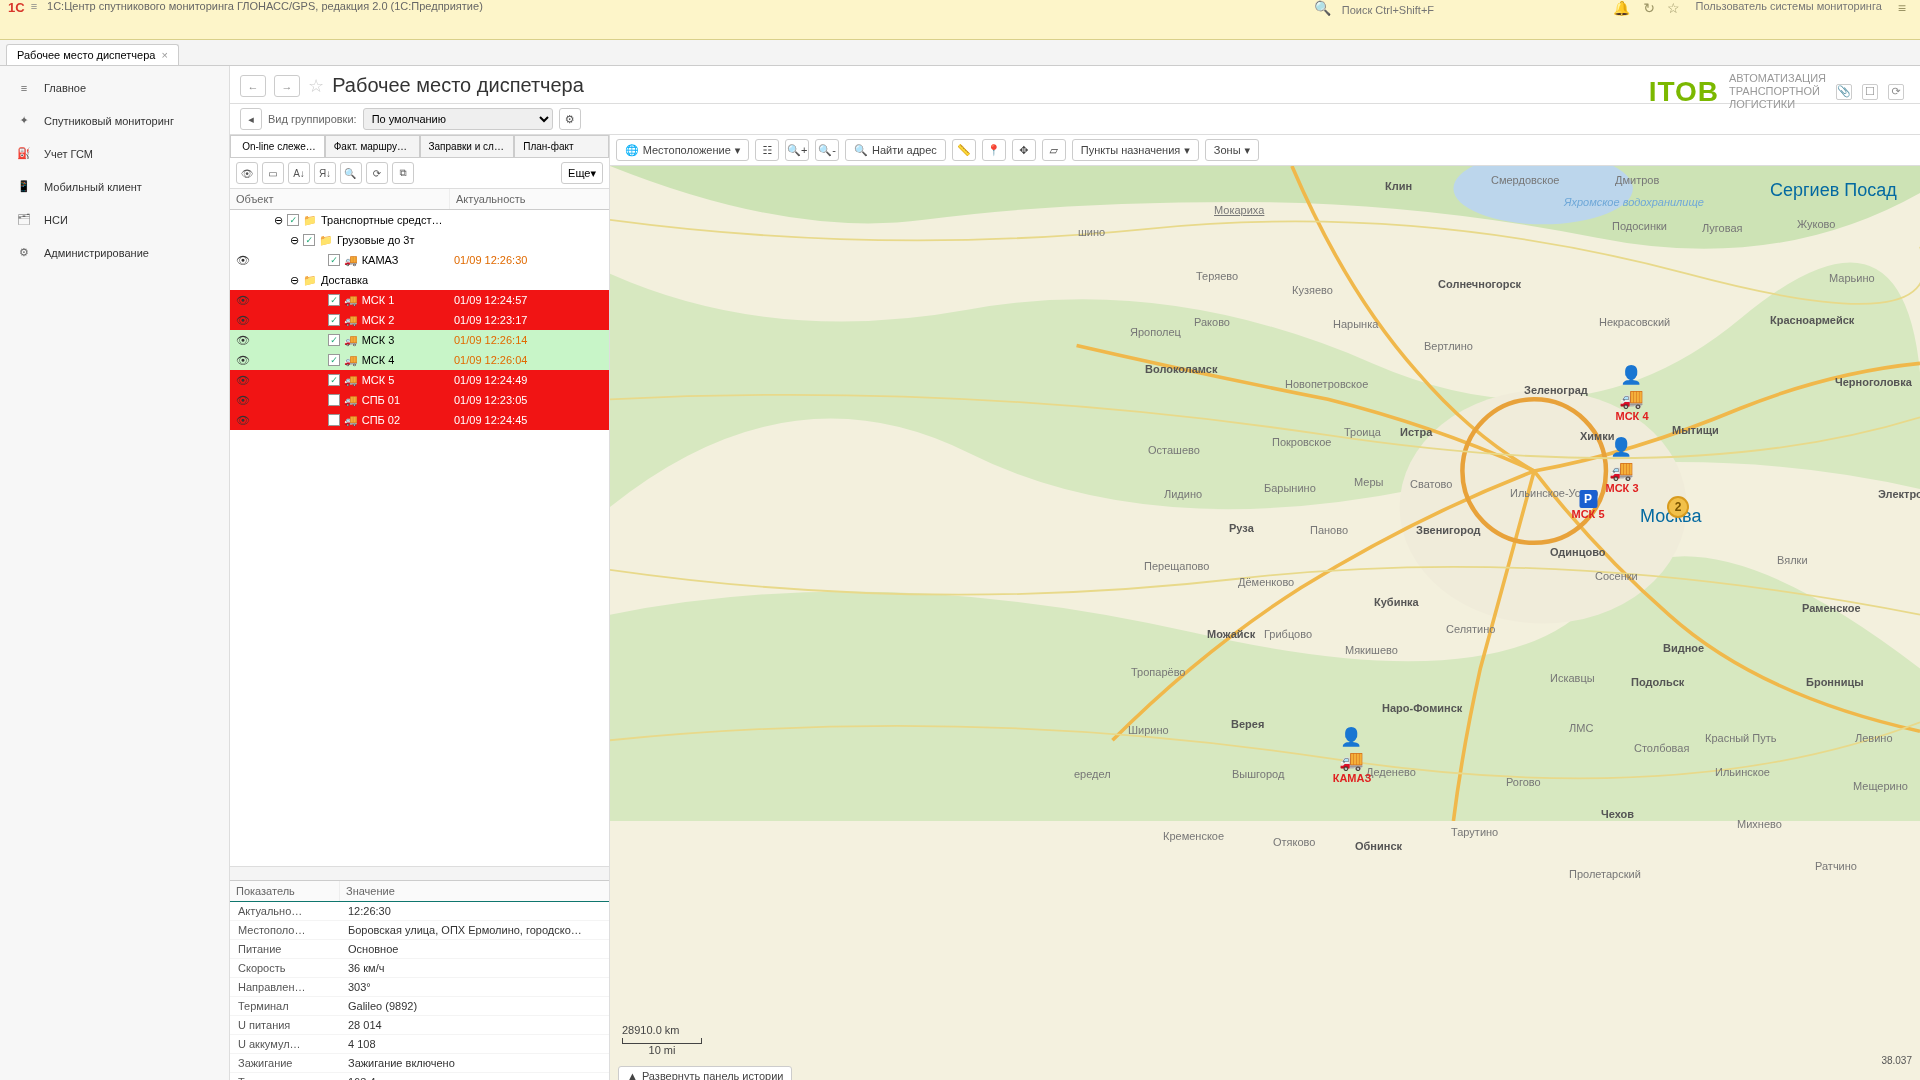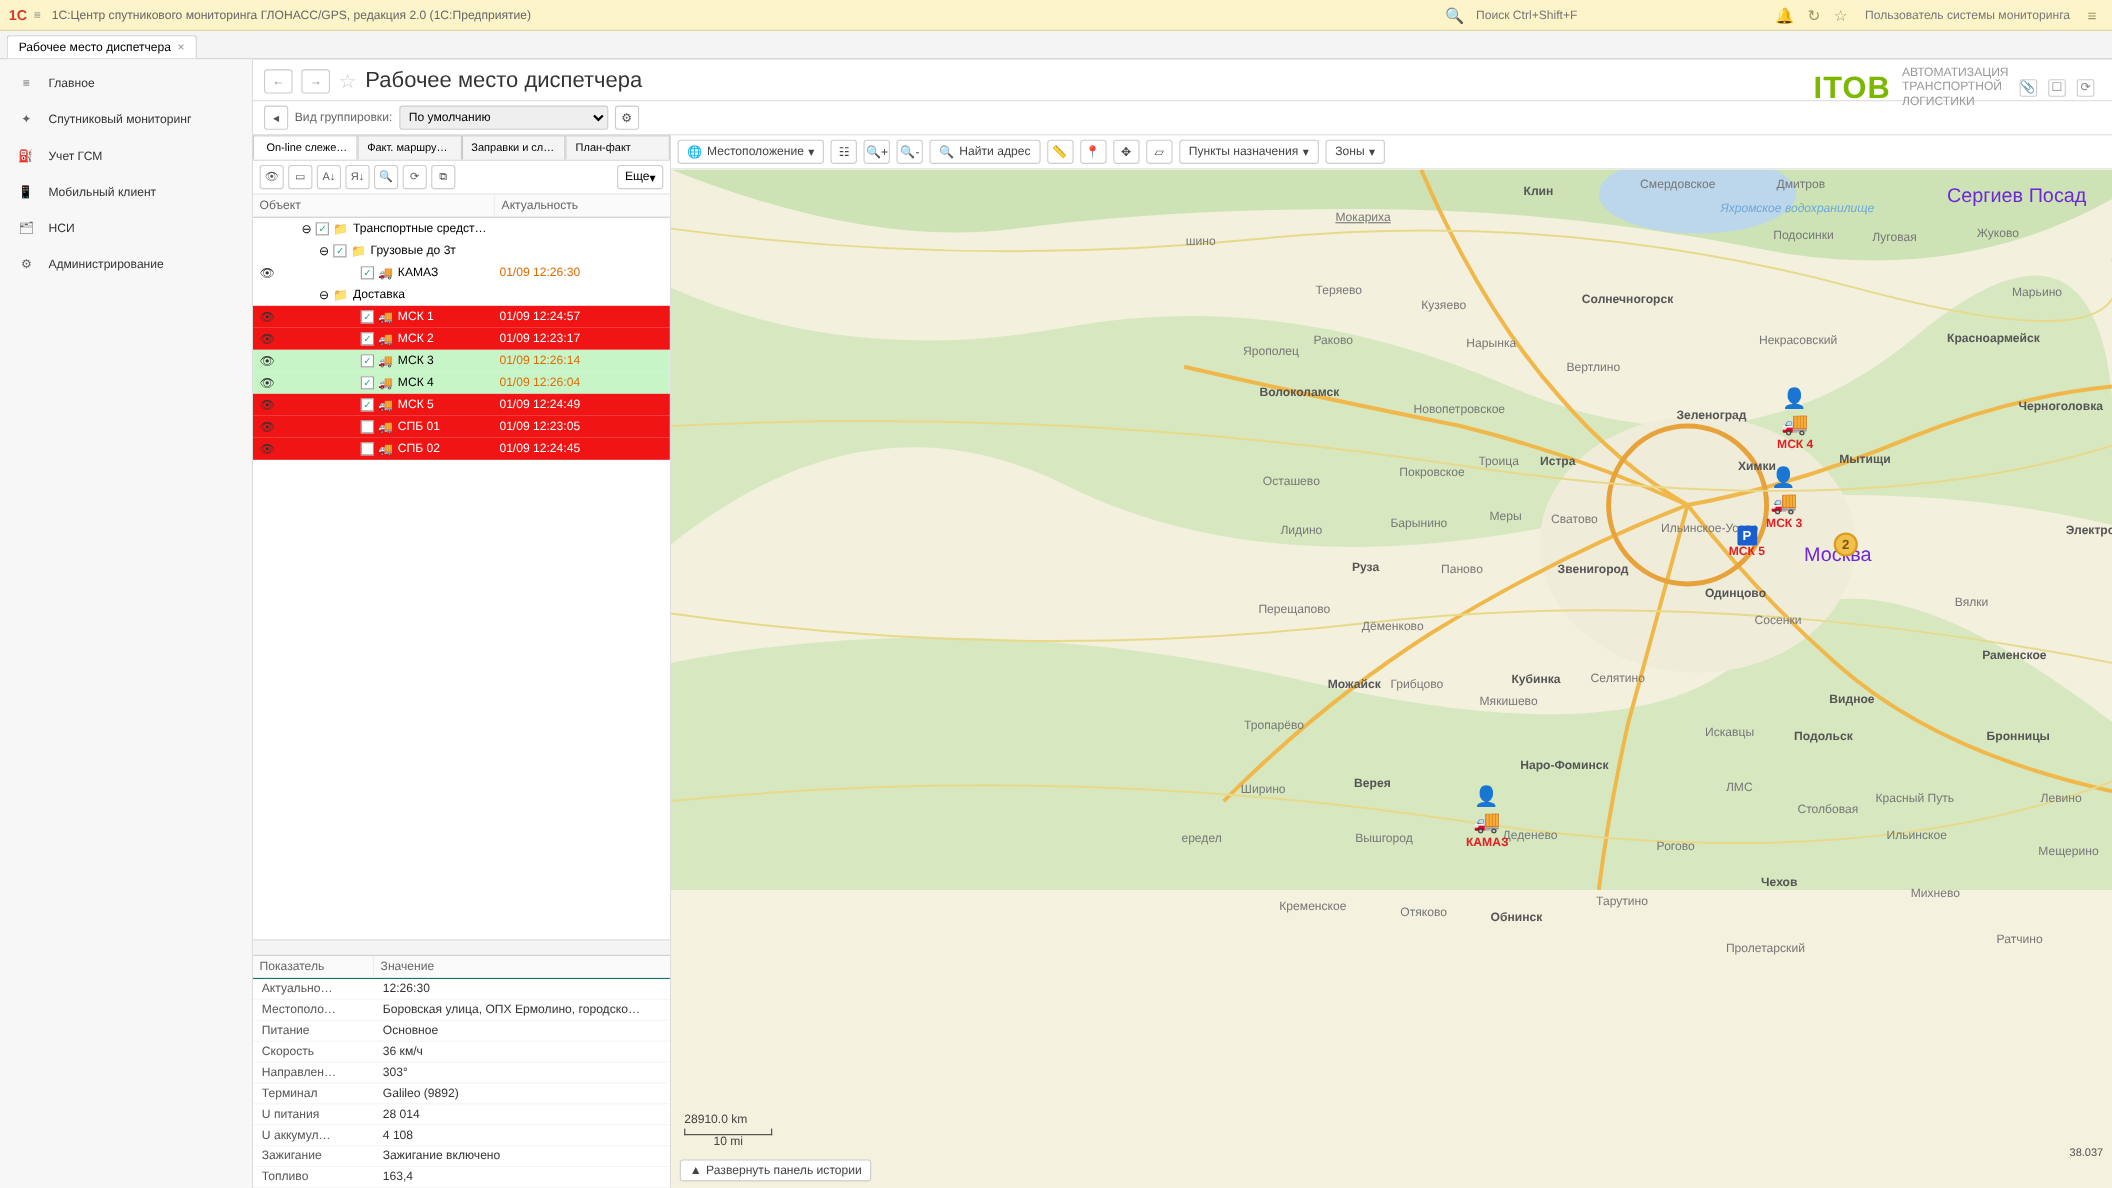--- a/index.html
+++ b/index.html
@@ -1,17 +1,17 @@
 <!DOCTYPE html>
 <html><head>
 <meta charset="utf-8">
 <style>
 *{box-sizing:border-box;margin:0;padding:0;font-family:Arial,sans-serif;font-size:11px;}
 body{width:1920px;height:1080px;overflow:hidden;background:#fff;}
-.topbar{height:28px;background:#fdf5c9;border-bottom:1px solid #d9d08a;display:flex;align-items:center;padding:0 8px;color:#666;}
+.topbar{height:40px;background:#fdf5c9;border-bottom:1px solid #d9d08a;display:flex;align-items:flex-start;padding:0 8px;color:#666;}
 .topbar .logo{color:#d8372b;font-weight:bold;font-size:13px;margin-right:6px;}
 .topbar .burger{margin-right:10px;color:#888;cursor:pointer;}
 .topbar .title{flex:0 0 auto;}
 .topbar .spacer{flex:1;}
 .topbar .search{width:270px;height:20px;border:none;background:transparent;color:#999;padding:0 4px;}
 .topbar .sico{color:#9c9565;margin:0 6px;cursor:pointer;font-size:14px;}
 .topbar .user{margin:0 10px;color:#777;}
 .tabbar{height:26px;background:#f4f4f4;border-bottom:1px solid #ccc;display:flex;align-items:flex-end;padding-left:6px;}
 .tabbar .tab{background:#fff;border:1px solid #ccc;border-bottom:none;padding:4px 10px;border-radius:3px 3px 0 0;display:flex;align-items:center;gap:6px;cursor:pointer;}
 .tabbar .tab .x{color:#999;}
@@ -65,21 +65,21 @@
 .details{border-top:1px solid #ccc;max-height:360px;overflow:auto;}
 .dhead{display:flex;background:#fafafa;border-bottom:1px solid #0f766e;}
 .dhead div{padding:4px 6px;color:#666;}
 .dhead .k{width:110px;border-right:1px solid #eee;}
 .drow{display:flex;border-bottom:1px solid #f4f4f4;}
 .drow .k{width:110px;padding:3px 8px;color:#555;white-space:nowrap;overflow:hidden;}
 .drow .v{flex:1;padding:3px 8px;color:#333;white-space:nowrap;overflow:hidden;}
 .maparea{flex:1;position:relative;background:#f4f1df;overflow:hidden;}
 .mapsvg{position:absolute;inset:0;}
 .mlabel{position:absolute;font-size:11px;color:#777;white-space:nowrap;pointer-events:none;}
-.mlabel.big{font-size:18px;color:#6d28d9;}
+.mlabel.big{font-size:18px;color:#0369a1;}
 .mlabel.bold{font-weight:bold;color:#555;}
 .marker{position:absolute;transform:translate(-50%,-100%);text-align:center;pointer-events:none;}
 .marker .mic{font-size:20px;}
 .marker .mname{color:#e02020;font-weight:bold;font-size:11px;}
 .parking{width:18px;height:18px;background:#1a5fd0;color:#fff;font-weight:bold;display:flex;align-items:center;justify-content:center;border-radius:2px;font-size:12px;margin:0 auto;}
 .cluster{width:22px;height:22px;border-radius:50%;background:#f1c04a;border:2px solid #d89b1f;color:#7a5400;font-weight:bold;display:flex;align-items:center;justify-content:center;font-size:12px;margin:0 auto;}
 .person{font-size:18px;color:#2b66c4;}
 .scale{position:absolute;left:12px;bottom:36px;color:#444;font-size:10px;}
 .scale .bar{width:80px;height:6px;border:1px solid #444;border-top:none;margin-top:2px;}
 .coord{position:absolute;right:8px;bottom:26px;color:#555;font-size:10px;}
@@ -400,21 +400,21 @@
             <span class="mlabel " style="left: 900px; top: 321px;">Ильинское-Усово</span>
             <span class="mlabel big" style="left: 1030px; top: 340px;">Москва</span>
             <span class="mlabel bold" style="left: 619px; top: 356px;">Руза</span>
             <span class="mlabel bold" style="left: 806px; top: 358px;">Звенигород</span>
             <span class="mlabel " style="left: 700px; top: 358px;">Паново</span>
             <span class="mlabel bold" style="left: 940px; top: 380px;">Одинцово</span>
             <span class="mlabel " style="left: 534px; top: 394px;">Перещапово</span>
             <span class="mlabel " style="left: 628px; top: 410px;">Дёменково</span>
             <span class="mlabel " style="left: 1167px; top: 388px;">Вялки</span>
             <span class="mlabel " style="left: 985px; top: 404px;">Сосенки</span>
-            <span class="mlabel bold" style="left: 764px; top: 430px; margin-top: 28px;">Кубинка</span>
+            <span class="mlabel bold" style="left: 764px; top: 430px;">Кубинка</span>
             <span class="mlabel bold" style="left: 1192px; top: 436px;">Раменское</span>
             <span class="mlabel " style="left: 836px; top: 457px;">Селятино</span>
             <span class="mlabel bold" style="left: 569px; top: 462px; padding-left: 28px;">Можайск</span>
             <span class="mlabel " style="left: 654px; top: 462px;">Грибцово</span>
             <span class="mlabel " style="left: 735px; top: 478px;">Мякишево</span>
             <span class="mlabel bold" style="left: 1053px; top: 476px;">Видное</span>
             <span class="mlabel " style="left: 521px; top: 500px;">Тропарёво</span>
             <span class="mlabel bold" style="left: 1196px; top: 510px;">Бронницы</span>
             <span class="mlabel " style="left: 940px; top: 506px;">Искавцы</span>
             <span class="mlabel bold" style="left: 1021px; top: 510px;">Подольск</span>

